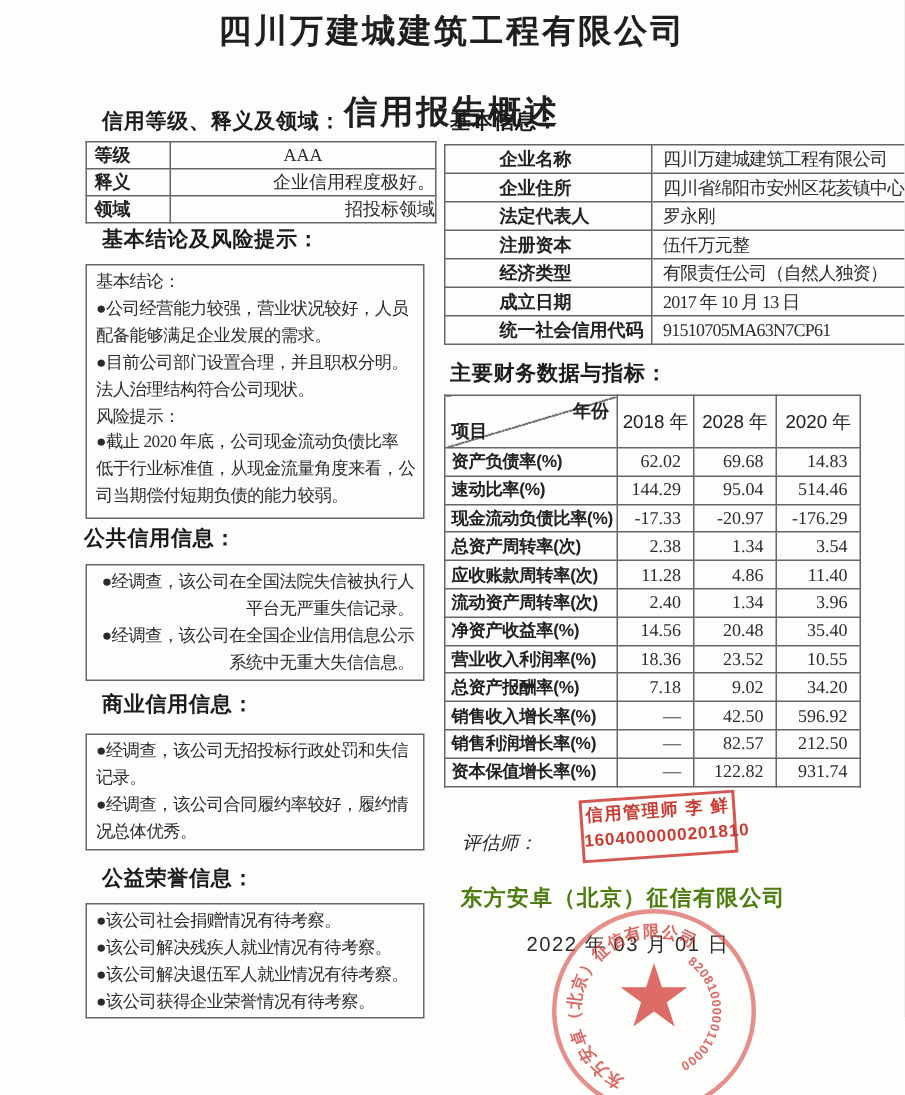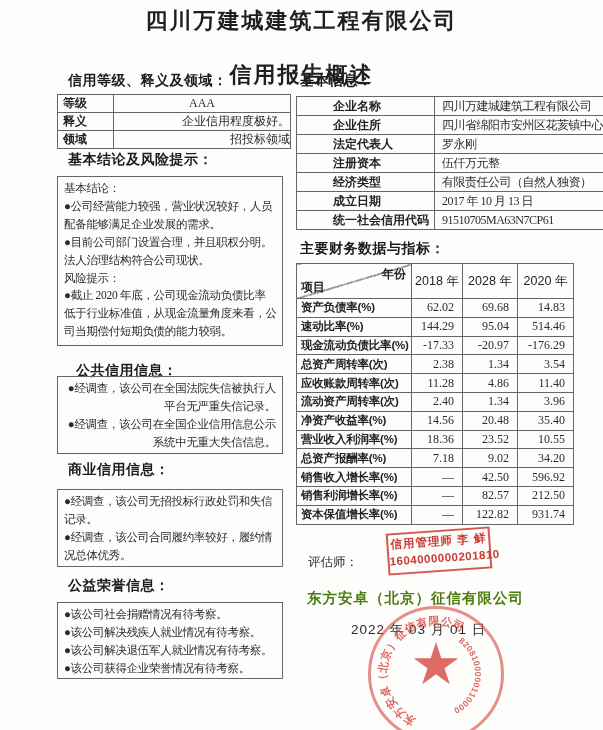--- a/index.html
+++ b/index.html
@@ -17,21 +17,21 @@
   .t1{top:6px;} .t2{top:28px;margin-top:32px;}
   
   .sec-h{
     position:absolute;
     font-family:"Liberation Sans","DejaVu Sans",sans-serif;
     font-weight:bold; font-size:14px; color:#1c1c1c; letter-spacing:0.5px;
     white-space:nowrap;
   }
   .h-rating{left:68px; top:72px;}
   .h-conc{left:68px; top:151px;}
-  .h-public{left:76px; top:350px;margin-top:12px;}
+  .h-public{left:56px; top:350px;}
   .h-biz{left:68px; top:461px;}
   .h-honor{left:68px; top:577px;}
   .h-basic{left:300px; top:72px;}
   .h-fin{left:300px; top:240px;}
   
   table{border-collapse:collapse; table-layout:fixed; position:absolute;}
   th,td{border:1px solid #666; overflow:hidden;}
   th{
     font-family:"Liberation Sans","DejaVu Sans",sans-serif;
     font-weight:bold; font-size:12px; text-align:left; padding:0 0 0 5px;
@@ -72,21 +72,21 @@
   }
   .bx-line{
     font-size:11.5px; line-height:17.9px; letter-spacing:-0.3px;
     white-space:nowrap; color:#2b2b2b;
   }
   .b-conc{top:176px; height:170px;}
   .b-public{top:376px; height:78px;text-align:right;}
   .b-biz{top:489px; height:78px;}
   .b-honor{top:602px; height:77px;}
   
-  .assessor{position:absolute; left:308px; top:554px; font-size:12.5px;}
+  .assessor{position:absolute; left:308px; top:554px; font-size:12.5px;font-style:italic;}
   .stamp-rect{
     position:absolute; left:387px; top:530px; width:104px; height:42px;
     border:2px solid rgba(204,59,50,0.85); transform:rotate(-4deg);
     color:rgba(198,48,40,0.95); text-align:center; box-sizing:border-box;
     font-family:"Liberation Sans","DejaVu Sans",sans-serif; background:rgba(255,255,255,0.0);
   }
   .stamp-l1{font-size:11.5px; font-weight:bold; line-height:18px; letter-spacing:1px; white-space:nowrap;}
   .stamp-l2{font-size:11.5px; font-weight:bold; line-height:16px; letter-spacing:0.5px; white-space:nowrap;}
   .company-line{
     position:absolute; left:307px; top:589px; white-space:nowrap;

